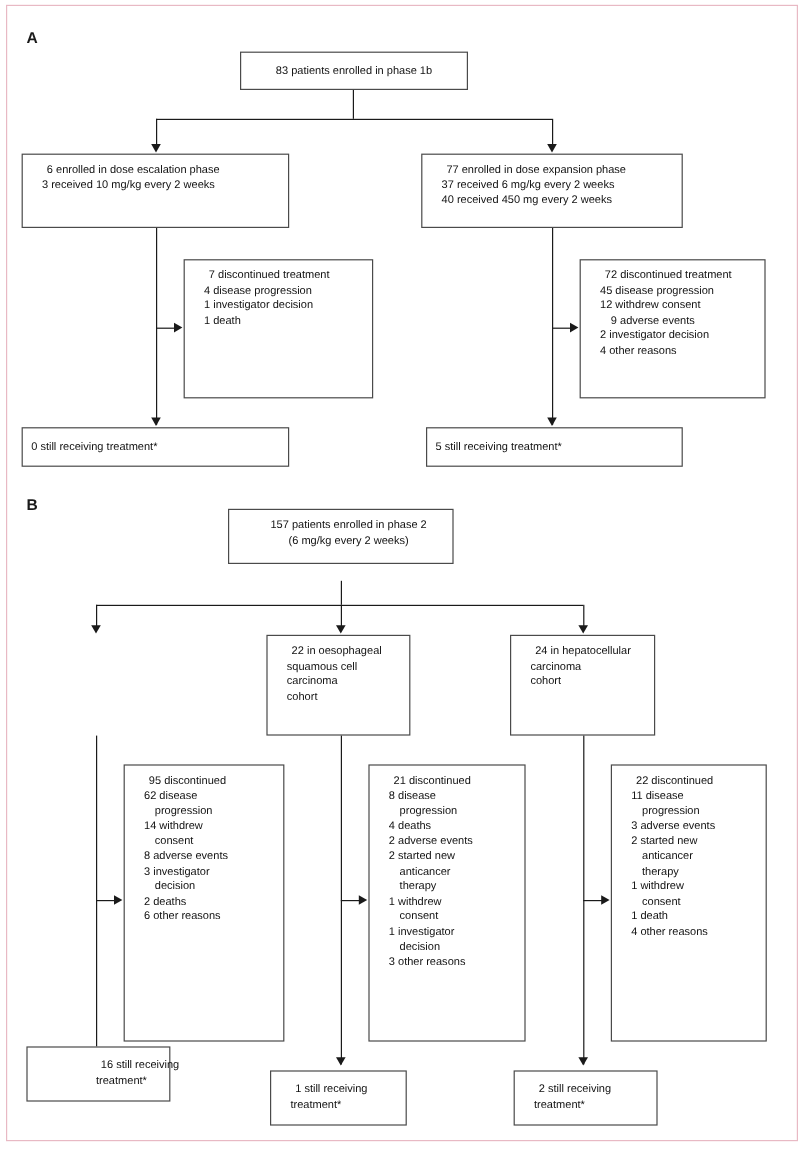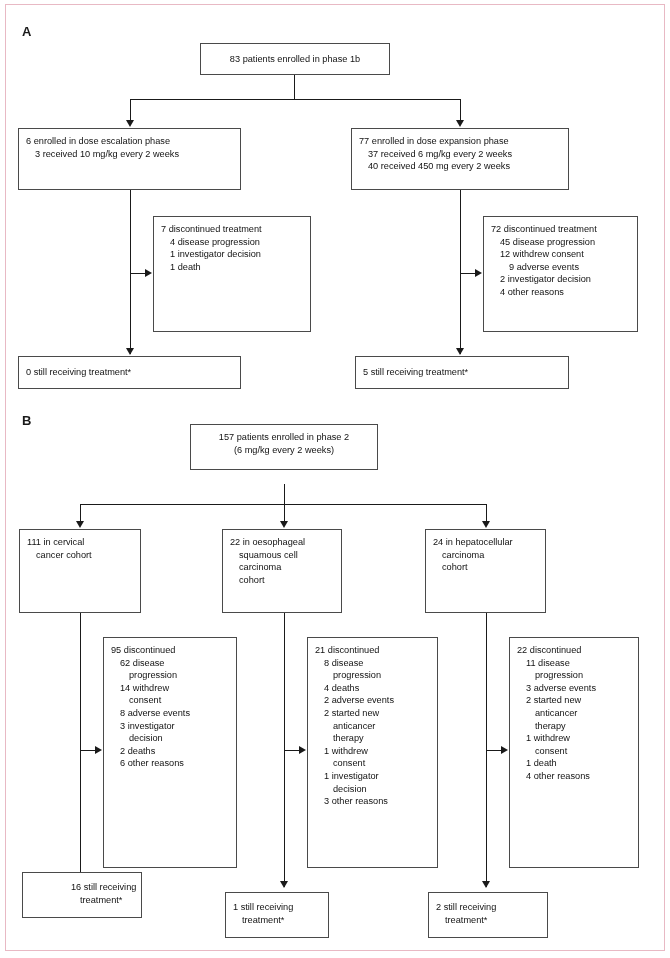--- a/index.html
+++ b/index.html
@@ -46,21 +46,21 @@
     padding: 6px 7px 5px 7px;
     white-space: pre;
   }
   .node.center {
     text-align: center;
     padding-left: 4px;
     padding-right: 4px;
   }
   .node .ind1 { display: block; padding-left: 9px; }
   .node .ind2 { display: block; padding-left: 18px; }
-  .node .ind0 { display: block; }
+  .node .ind0 { display: block; margin-left: 13px; }
 
   
   .vline {
     position: absolute;
     width: 1px;
     background: #1a1a1a;
   }
   .hline {
     position: absolute;
     height: 1px;
@@ -133,21 +133,20 @@
 
   <div class="hline" style="left:80px; top:504px; width:406px;"></div>
 
   <div class="vline" style="left:80px; top:504px; height:18px;"></div>
   <div class="arrow-down" style="left:76px; top:521px;"></div>
   <div class="vline" style="left:284px; top:504px; height:18px;"></div>
   <div class="arrow-down" style="left:280px; top:521px;"></div>
   <div class="vline" style="left:486px; top:504px; height:18px;"></div>
   <div class="arrow-down" style="left:482px; top:521px;"></div>
 
-  <div class="node" style="left:19px; top:529px; width:122px; height:84px;"><span class="ind0">111 in cervical</span><span class="ind1">cancer cohort</span></div>
 
   <div class="node" style="left:222px; top:529px; width:120px; height:84px;"><span class="ind0">22 in oesophageal</span><span class="ind1">squamous cell</span><span class="ind1">carcinoma</span><span class="ind1">cohort</span></div>
 
   <div class="node" style="left:425px; top:529px; width:121px; height:84px;"><span class="ind0">24 in hepatocellular</span><span class="ind1">carcinoma</span><span class="ind1">cohort</span></div>
 
   <div class="vline" style="left:80px; top:613px; height:274px;"></div>
   <div class="arrow-down" style="left:76px; top:881px;"></div>
   <div class="hline" style="left:80px; top:750px; width:16px;"></div>
   <div class="arrow-right" style="left:95px; top:746px;"></div>
 
@@ -162,17 +161,17 @@
   <div class="arrow-right" style="left:501px; top:746px;"></div>
 
   <div class="node" style="left:103px; top:637px; width:134px; height:231px;"><span class="ind0">95 discontinued</span><span class="ind1">62 disease</span><span class="ind2">progression</span><span class="ind1">14 withdrew</span><span class="ind2">consent</span><span class="ind1">8 adverse events</span><span class="ind1">3 investigator</span><span class="ind2">decision</span><span class="ind1">2 deaths</span><span class="ind1">6 other reasons</span></div>
 
   <div class="node" style="left:307px; top:637px; width:131px; height:231px;"><span class="ind0">21 discontinued</span><span class="ind1">8 disease</span><span class="ind2">progression</span><span class="ind1">4 deaths</span><span class="ind1">2 adverse events</span><span class="ind1">2 started new</span><span class="ind2">anticancer</span><span class="ind2">therapy</span><span class="ind1">1 withdrew</span><span class="ind2">consent</span><span class="ind1">1 investigator</span><span class="ind2">decision</span><span class="ind1">3 other reasons</span></div>
 
   <div class="node" style="left:509px; top:637px; width:130px; height:231px;"><span class="ind0">22 discontinued</span><span class="ind1">11 disease</span><span class="ind2">progression</span><span class="ind1">3 adverse events</span><span class="ind1">2 started new</span><span class="ind2">anticancer</span><span class="ind2">therapy</span><span class="ind1">1 withdrew</span><span class="ind2">consent</span><span class="ind1">1 death</span><span class="ind1">4 other reasons</span></div>
 
   <div class="node" style="left:22px; top:872px; width:120px; height:46px; padding-top:8px;padding-left:48px;"><span class="ind0">16 still receiving</span><span class="ind1">treatment*</span></div>
 
-  <div class="node" style="left:225px; top:892px; width:104px; height:46px; padding-top:8px;"><span class="ind0">1 still receiving</span><span class="ind1">treatment*</span></div>
+  <div class="node" style="left:225px; top:892px; width:114px; height:46px; padding-top:8px;"><span class="ind0">1 still receiving</span><span class="ind1">treatment*</span></div>
 
   <div class="node" style="left:428px; top:892px; width:120px; height:46px; padding-top:8px;"><span class="ind0">2 still receiving</span><span class="ind1">treatment*</span></div>
 
 </div>
 
 </body></html>

